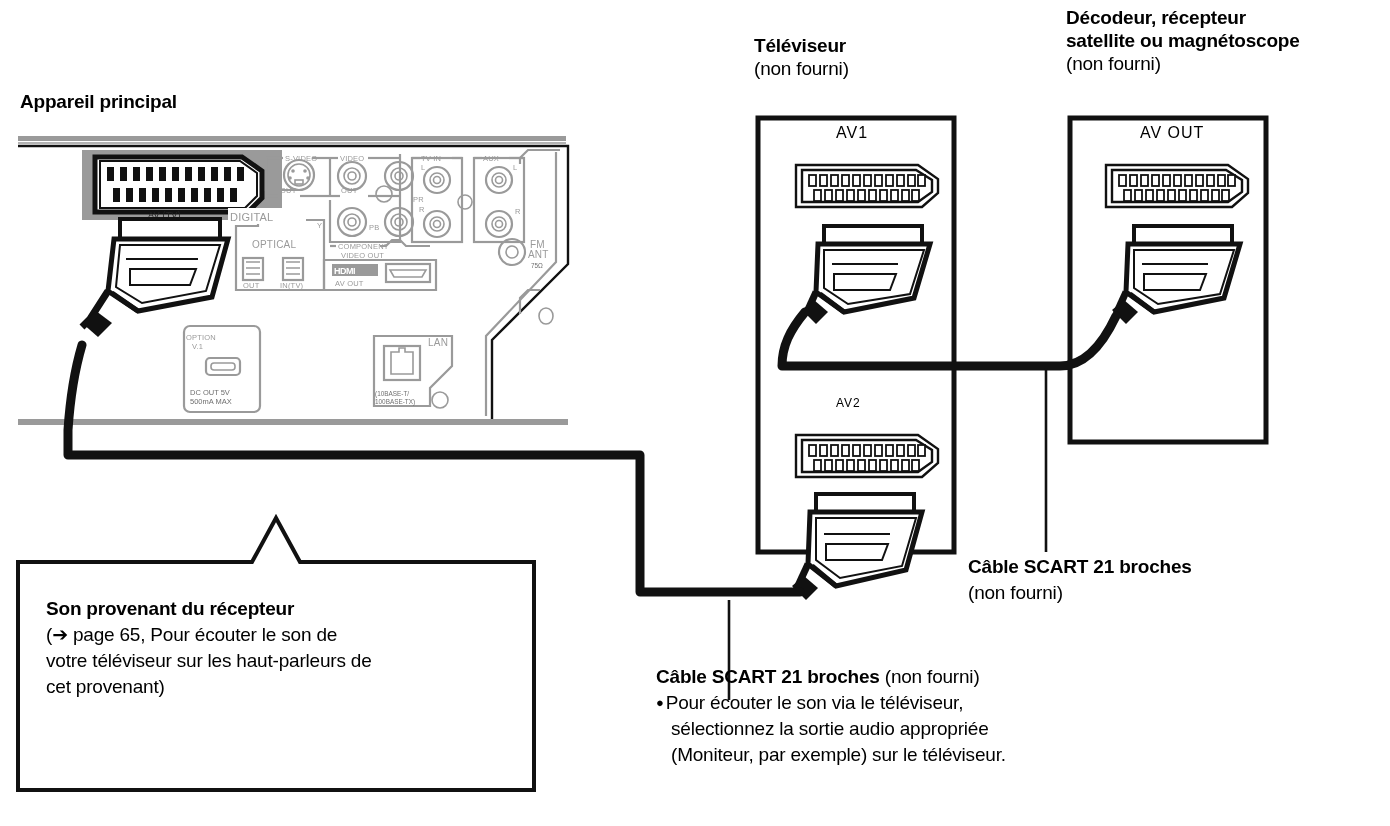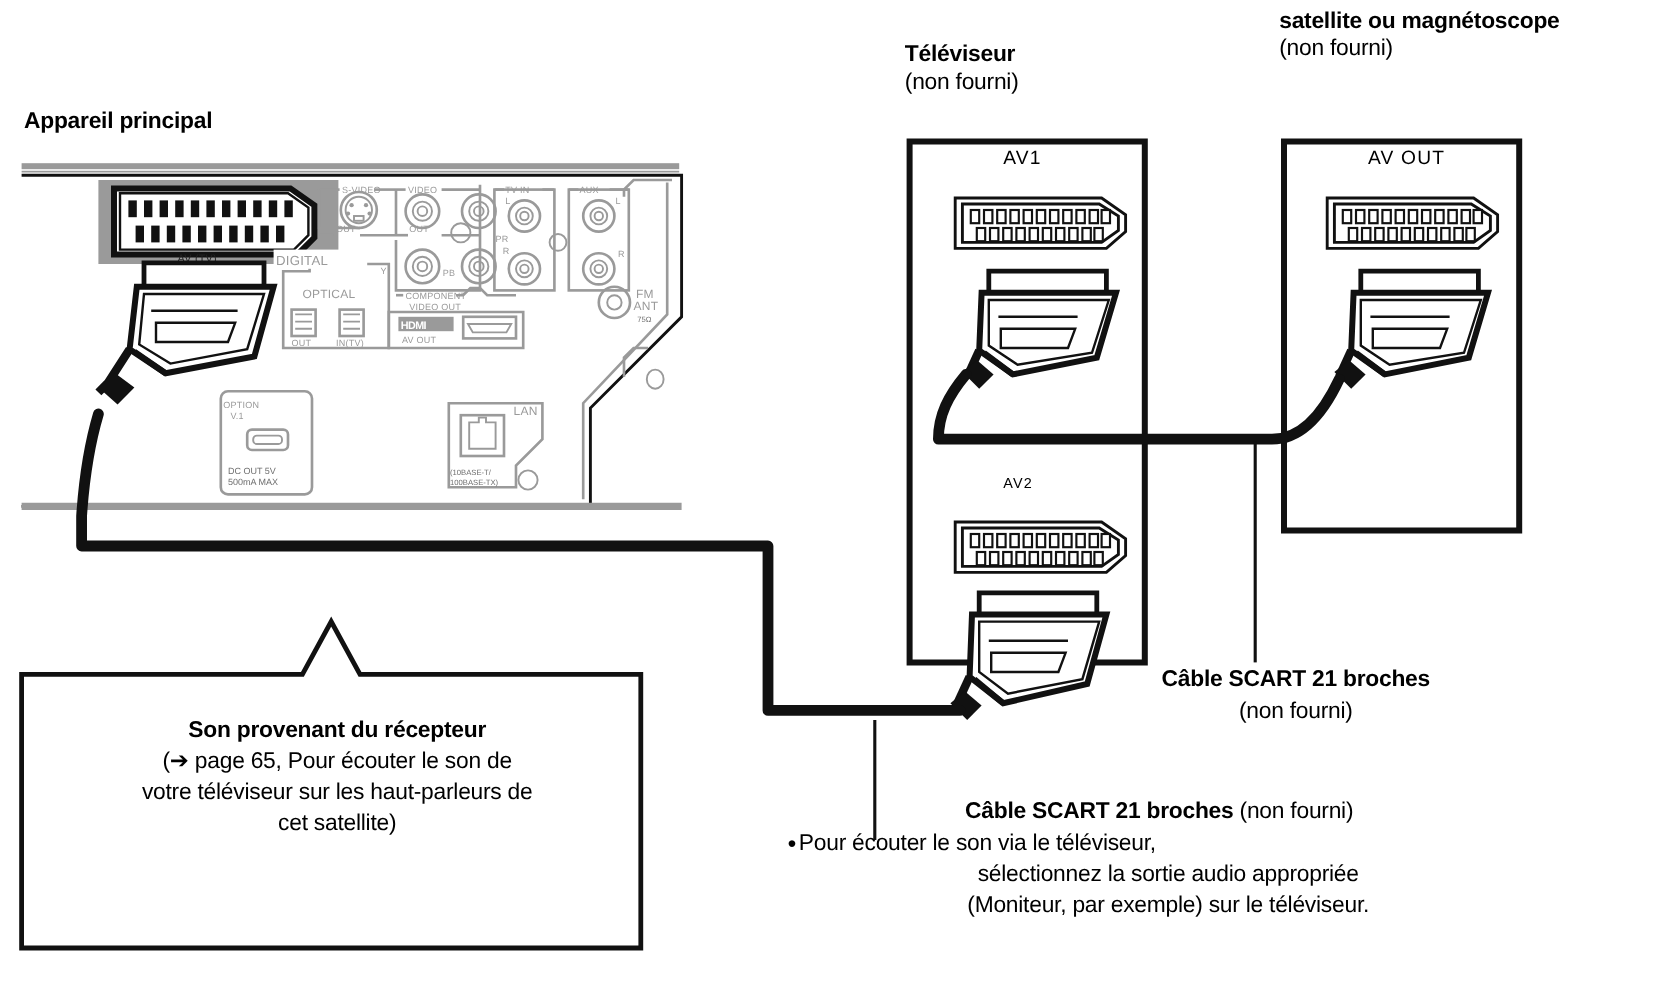--- a/index.html
+++ b/index.html
@@ -1,21 +1,21 @@
 <!DOCTYPE html>
 <html><head>
 <meta charset="utf-8">
 <style>
   html,body{margin:0;padding:0;background:#fff;}
   body{width:1390px;height:826px;position:relative;overflow:hidden;
        font-family:"Liberation Sans","DejaVu Sans",sans-serif;color:#000;}
   .abs{position:absolute;}
   .hd{font-weight:bold;font-size:19px;line-height:23px;letter-spacing:-0.2px;}
   .pl{font-size:19px;line-height:23px;letter-spacing:-0.2px;}
-  .cap{font-size:19px;line-height:26px;letter-spacing:-0.2px;text-align:center;}
+  .cap{font-size:19px;line-height:26px;letter-spacing:-0.2px;}
   .cap b{font-weight:bold;}
   svg{display:block;}
   .gline{fill:none;stroke:#9a9a9a;stroke-width:2.2;}
   .gthin{fill:none;stroke:#9a9a9a;stroke-width:1.6;}
   .gfill{fill:#9a9a9a;}
   .kline{fill:none;stroke:#111;stroke-width:2.4;}
   .kfill{fill:#111;}
   .wfill{fill:#fff;}
   .cbl{fill:none;stroke:#111;stroke-width:9;stroke-linecap:round;stroke-linejoin:round;}
   .lead{fill:none;stroke:#111;stroke-width:2.6;}
@@ -26,20 +26,21 @@
 <body>
 
 <div class="abs hd" style="left:20px;top:90px;text-align:center;">Appareil principal</div>
 
 <div class="abs" style="left:754px;top:34px;">
   <div class="hd">Téléviseur</div>
   <div class="pl">(non fourni)</div>
 </div>
 
 <div class="abs" style="left:1066px;top:6px;">
+  <div class="hd">Décodeur, récepteur</div>
   <div class="hd">satellite ou magnétoscope</div>
   <div class="pl">(non fourni)</div>
 </div>
 
 <div class="abs" style="left:0px;top:130px;">
 <svg width="600" height="310" viewBox="0 0 600 310">
 
   <rect x="18" y="6" width="548" height="5" class="gfill"></rect>
   <path d="M18 13 H566" class="gthin"></path>
 
@@ -378,21 +379,21 @@
 
 <div class="abs" style="left:0;top:0;pointer-events:none;">
 <svg width="700" height="826" viewBox="0 0 700 826">
   <path d="M18 562 V790 H534 V562 H300 L276 518 L252 562 Z" fill="#fff" stroke="#111" stroke-width="4"></path>
 </svg>
 </div>
 <div class="abs" style="left:46px;top:596px;width:470px;">
   <div class="cap" style="font-weight:bold;">Son provenant du récepteur</div>
   <div class="cap">(➔ page 65, Pour écouter le son de</div>
   <div class="cap">votre téléviseur sur les haut-parleurs de</div>
-  <div class="cap">cet satellite)</div>
+  <div class="cap">cet provenant)</div>
 </div>
 
 <div class="abs" style="left:0;top:0;pointer-events:none;">
 <svg width="1390" height="826" viewBox="0 0 1390 826">
   <path d="M1046 368 V552" class="lead"></path>
   <path d="M729 600 V700" class="lead"></path>
 </svg>
 </div>
 
 <div class="abs" style="left:968px;top:554px;">

